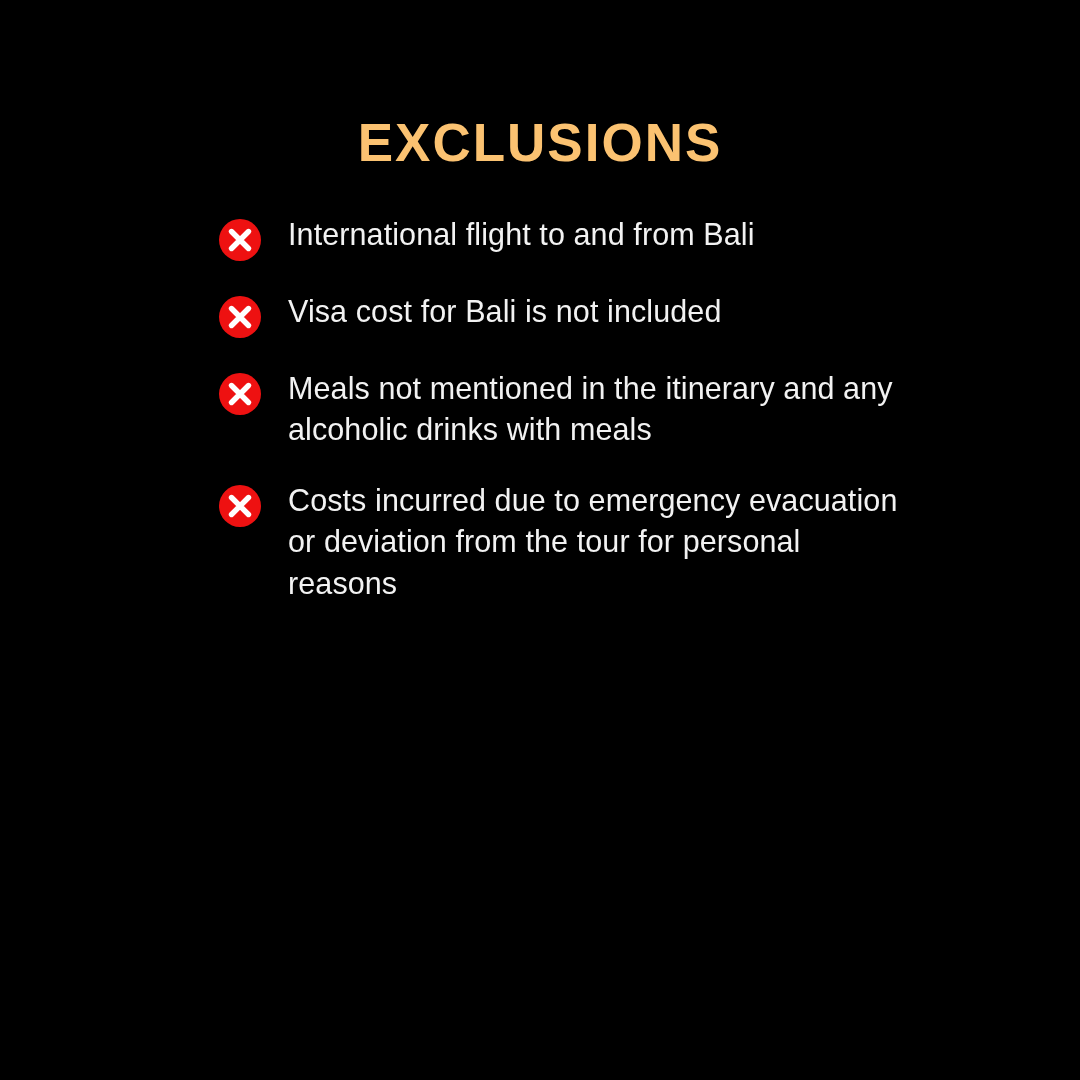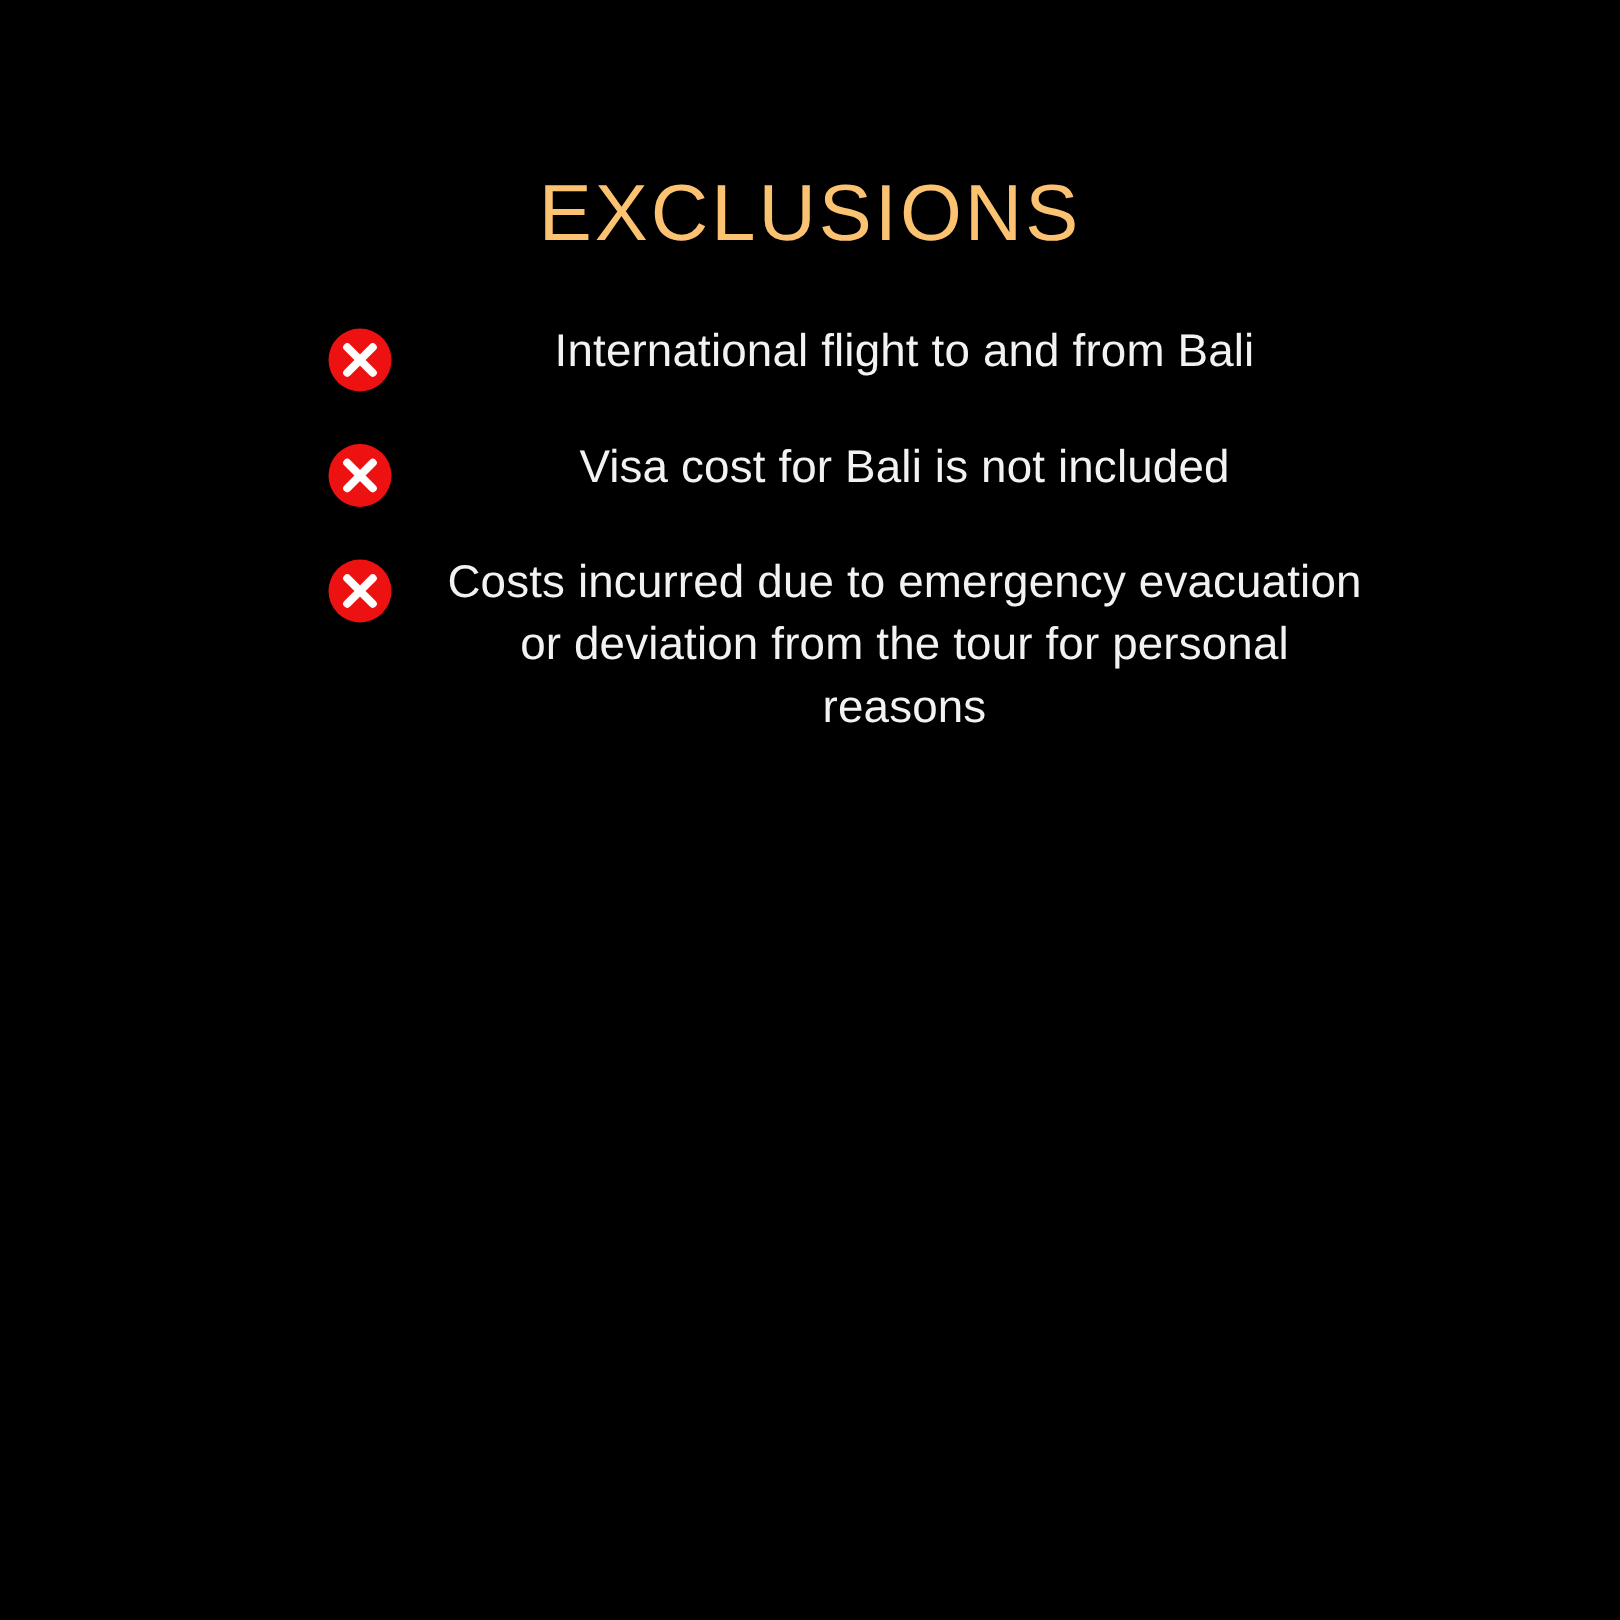--- a/index.html
+++ b/index.html
@@ -21,31 +21,30 @@
     box-sizing: border-box;
   }
   .title {
     position: absolute;
     top: 114px;
     left: 0;
     width: 1080px;
     text-align: center;
     color: #FBC271;
     font-size: 53px;
-    font-weight: normal;
+    font-weight: bold;
     letter-spacing: 2px;
     line-height: 1.1;
     font-family: "Liberation Sans", sans-serif;
   }
   .list {
     position: absolute;
     top: 214px;
     left: 218px;
     width: 700px;
-    text-align: center;
   }
   .item {
     display: flex;
     align-items: flex-start;
     margin-bottom: 29px;
   }
   .bullet-icon {
     flex: 0 0 auto;
     width: 44px;
     height: 44px;
@@ -90,20 +89,29 @@
     <div class="item">
       <span class="bullet-icon">
         <svg viewBox="0 0 44 44" xmlns="http://www.w3.org/2000/svg">
           <circle cx="22" cy="22" r="21" fill="#EE1111"></circle>
           <path d="M13.5 13.5 L30.5 30.5 M30.5 13.5 L13.5 30.5" stroke="#FFFFFF" stroke-width="5.4" stroke-linecap="round"></path>
         </svg>
       </span>
       <span class="item-text">Visa cost for Bali is not included</span>
     </div>
 
+    <div class="item">
+      <span class="bullet-icon">
+        <svg viewBox="0 0 44 44" xmlns="http://www.w3.org/2000/svg">
+          <circle cx="22" cy="22" r="21" fill="#EE1111"></circle>
+          <path d="M13.5 13.5 L30.5 30.5 M30.5 13.5 L13.5 30.5" stroke="#FFFFFF" stroke-width="5.4" stroke-linecap="round"></path>
+        </svg>
+      </span>
+      <span class="item-text">Meals not mentioned in the itinerary and any alcoholic drinks with meals</span>
+    </div>
 
     <div class="item">
       <span class="bullet-icon">
         <svg viewBox="0 0 44 44" xmlns="http://www.w3.org/2000/svg">
           <circle cx="22" cy="22" r="21" fill="#EE1111"></circle>
           <path d="M13.5 13.5 L30.5 30.5 M30.5 13.5 L13.5 30.5" stroke="#FFFFFF" stroke-width="5.4" stroke-linecap="round"></path>
         </svg>
       </span>
       <span class="item-text">Costs incurred due to emergency evacuation or deviation from the tour for personal reasons</span>
     </div>

